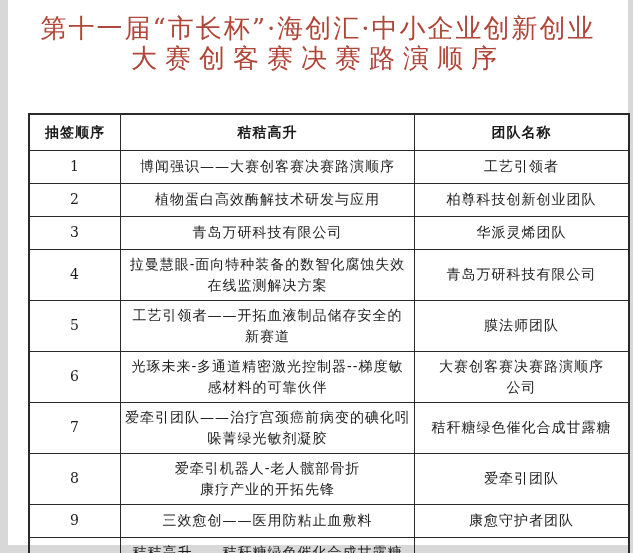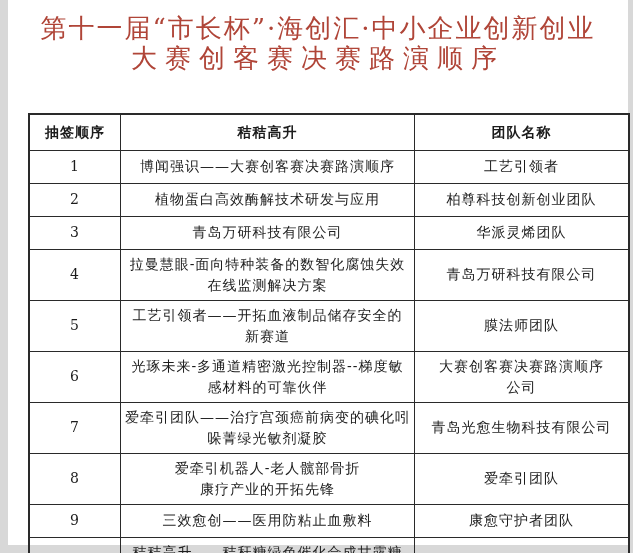--- a/index.html
+++ b/index.html
@@ -105,21 +105,21 @@
     <td class="col-project">光琢未来-多通道精密激光控制器--梯度敏
 感材料的可靠伙伴</td>
     <td class="col-team">大赛创客赛决赛路演顺序
 公司</td>
   </tr>
 
   <tr>
     <td class="col-order">7</td>
     <td class="col-project">爱牵引团队——治疗宫颈癌前病变的碘化吲
 哚菁绿光敏剂凝胶</td>
-    <td class="col-team">青岛光愈生物科技有限公司</td>
+    <td class="col-team">秸秆糖绿色催化合成甘露糖</td>
   </tr>
 
   <tr>
     <td class="col-order">8</td>
     <td class="col-project">爱牵引机器人-老人髋部骨折
 康疗产业的开拓先锋</td>
     <td class="col-team">爱牵引团队</td>
   </tr>
 
   <tr>

